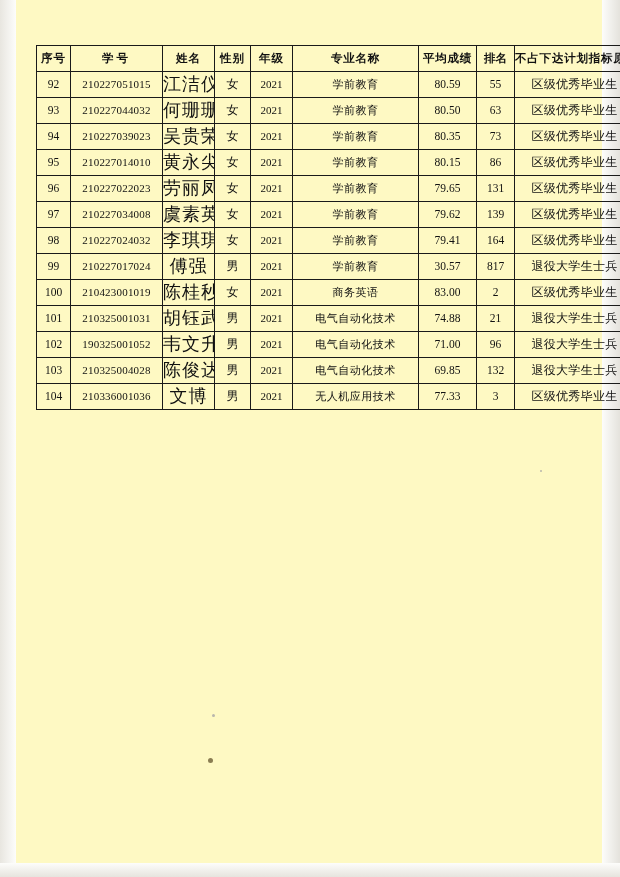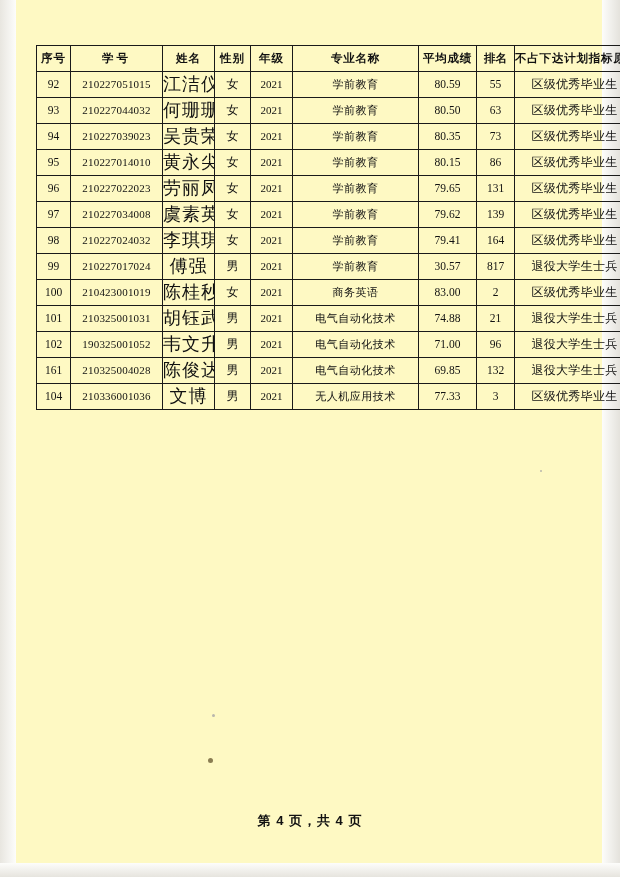--- a/index.html
+++ b/index.html
@@ -269,21 +269,21 @@
         <td class="cell-id">190325001052</td>
         <td class="cell-name">韦文升</td>
         <td class="cell-gender">男</td>
         <td class="cell-grade">2021</td>
         <td class="cell-major">电气自动化技术</td>
         <td class="cell-score">71.00</td>
         <td class="cell-rank">96</td>
         <td class="cell-reason">退役大学生士兵</td>
       </tr>
       <tr>
-        <td class="cell-seq">161</td>
+        <td class="cell-seq">103</td>
         <td class="cell-id">210325004028</td>
         <td class="cell-name">陈俊达</td>
         <td class="cell-gender">男</td>
         <td class="cell-grade">2021</td>
         <td class="cell-major">电气自动化技术</td>
         <td class="cell-score">69.85</td>
         <td class="cell-rank">132</td>
         <td class="cell-reason">退役大学生士兵</td>
       </tr>
       <tr>
@@ -293,15 +293,14 @@
         <td class="cell-gender">男</td>
         <td class="cell-grade">2021</td>
         <td class="cell-major">无人机应用技术</td>
         <td class="cell-score">77.33</td>
         <td class="cell-rank">3</td>
         <td class="cell-reason">区级优秀毕业生</td>
       </tr>
     </tbody>
   </table>
 
-  <div class="page-footer">第 4 页，共 4 页</div>
 
 </div>
 
 </body></html>

